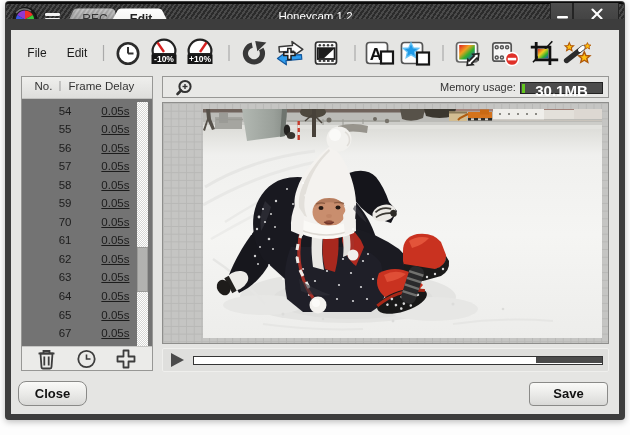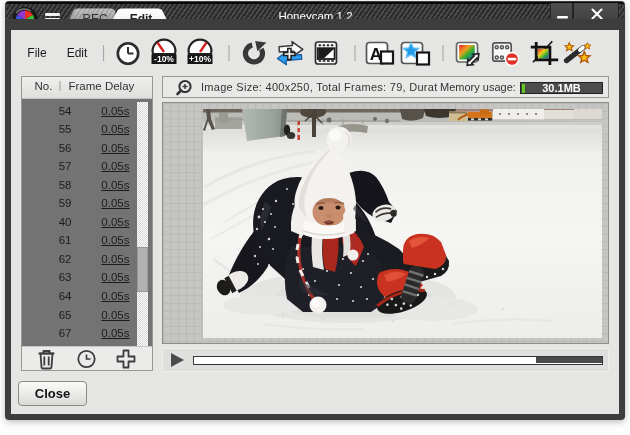--- a/index.html
+++ b/index.html
@@ -29,35 +29,35 @@
   .row .fd{position:absolute;left:60px;top:0;width:48px;text-align:right;line-height:18.55px;text-decoration:underline;}
   .row.sel{background:#1490f0;color:#fff;}
   #sbar{position:absolute;left:115px;top:25px;width:11px;height:245px;
      background:repeating-conic-gradient(#ffffff 0% 25%, #d6d6d4 0% 50%) 0 0/2px 2px;}
   #sthumb{position:absolute;left:0px;top:145px;width:11px;height:45px;background:#b2b2b0;border:1px solid #9a9a98;}
   #ibar{position:absolute;left:0;bottom:0;width:100%;height:24px;background:#ebebe9;border-top:1px solid #c6c6c4;}
   
   #infobar{left:151px;top:46px;width:447px;height:22px;background:#e8e8e6;font-size:11px;color:#333;}
   #membar{position:absolute;left:357px;top:5px;width:83px;height:12px;background:#4c4c4c;border:1.5px solid #222;}
   #memgreen{position:absolute;left:0.5px;top:0.5px;width:3px;height:9px;background:#62c61e;}
-  #memtxt{position:absolute;left:0;top:-1.2px;width:100%;text-align:center;color:#fff;font-size:11px;font-weight:bold;}
+  #memtxt{position:absolute;left:0;top:-1.2px;width:100%;text-align:center;color:#fff;font-size:15px;font-weight:bold;}
   
   #ppanel{left:151px;top:72px;width:447px;height:242px;background:#c5c5c3;
     background-image:linear-gradient(#b8b8b6 1px, transparent 1px),linear-gradient(90deg,#b8b8b6 1px, transparent 1px);
     background-size:7.7px 7.7px;border:1px solid #8e8e8c;}
   #photo{position:absolute;left:40px;top:6px;width:399px;height:229px;}
   
   #playbar{position:absolute;left:151px;top:318px;width:447px;height:24px;background:#dfdfdd;border:1px solid #efefed;border-radius:2px;}
   #ptri{position:absolute;left:8px;top:4px;width:0;height:0;border-left:13px solid #4b4b4b;border-top:7px solid transparent;border-bottom:7px solid transparent;}
   #seek{position:absolute;left:30px;top:6.5px;width:410px;height:9px;background:#fff;border:1.5px solid #353535;}
   #seekdark{position:absolute;right:0px;top:0px;width:66px;height:6px;background:#4a4a4a;}
   
   .btn{position:absolute;border:1px solid #8a8a88;border-radius:4px;background:linear-gradient(#fafaf8,#e9e9e7 55%,#d9d9d7);
      font-size:13px;font-weight:bold;color:#111;text-align:center;}
-  #bclose{left:7px;top:351px;width:69px;height:25px;line-height:23px;}
+  #bclose{left:7px;top:351px;width:69px;height:25px;line-height:23px;border-radius:8px;}
   #bsave{left:518px;top:352px;width:79px;height:24px;line-height:22px;}
 </style>
 </head>
 <body>
 <div id="stage">
  <div id="win">
   <div id="titlebar">
     <div class="topline"></div>
     <svg width="618" height="28" style="position:absolute;left:0;top:0">
 
@@ -255,21 +255,21 @@
             </div>
             <div class="row">
               <span class="no">58</span>
               <span class="fd">0.05s</span>
             </div>
             <div class="row">
               <span class="no">59</span>
               <span class="fd">0.05s</span>
             </div>
             <div class="row">
-              <span class="no">40</span>
+              <span class="no">70</span>
               <span class="fd">0.05s</span>
             </div>
             <div class="row">
               <span class="no">61</span>
               <span class="fd">0.05s</span>
             </div>
             <div class="row">
               <span class="no">62</span>
               <span class="fd">0.05s</span>
             </div>
@@ -316,21 +316,20 @@
       </div>
     </div>
 
     <div class="panel" id="infobar">
       <svg width="36" height="22" style="position:absolute;left:0;top:0">
         <circle cx="22" cy="9.5" r="5.6" fill="none" stroke="#333" stroke-width="2"></circle>
         <line x1="18" y1="13.5" x2="14.5" y2="17" stroke="#333" stroke-width="2.6" stroke-linecap="round"></line>
         <line x1="19.5" y1="9.5" x2="24.5" y2="9.5" stroke="#333" stroke-width="1.4"></line>
         <line x1="22" y1="7" x2="22" y2="12" stroke="#333" stroke-width="1.4"></line>
       </svg>
-      <span style="position:absolute;left:38px;top:4px;letter-spacing:0.28px;">Image Size: 400x250, Total Frames: 79, Durat</span>
       <span style="position:absolute;left:277px;top:4px;">Memory usage:</span>
       <div id="membar">
             <div id="memgreen"></div>
             <div id="memtxt">30.1MB</div>
           </div>
     </div>
 
     <div class="panel" id="ppanel">
       <svg id="photo" viewBox="0 0 399 229" width="399" height="229">
         <defs>
@@ -571,15 +570,16 @@
       </svg>
     </div>
 
     <div id="playbar">
       <div id="ptri"></div>
       <div id="seek">
             <div id="seekdark"></div>
           </div>
     </div>
     <div class="btn" id="bclose">Close</div>
+    <div class="btn" id="bsave">Save</div>
   </div>
  </div>
 </div>
 
 </body></html>

